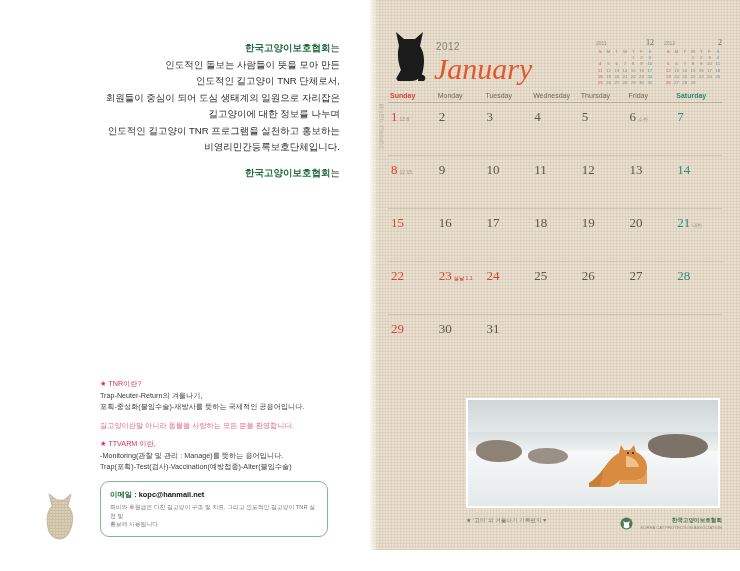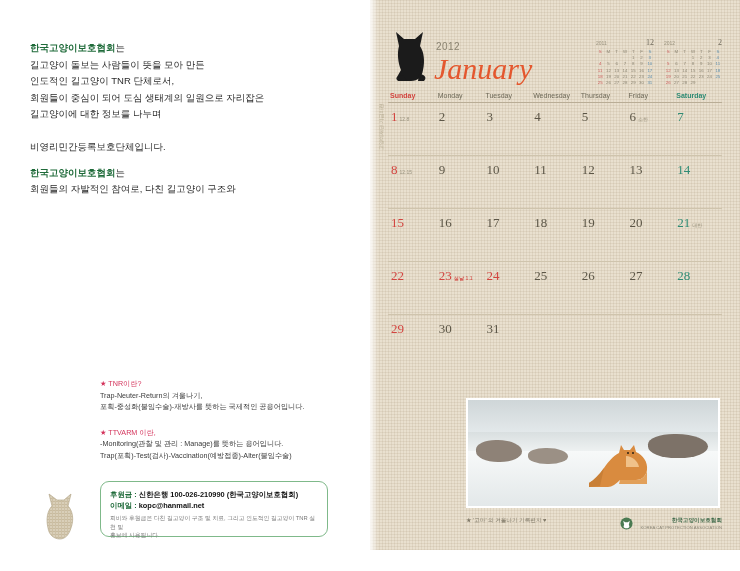--- a/index.html
+++ b/index.html
@@ -30,21 +30,21 @@
     width: 310px;
     font-size: 9.5px;
     line-height: 16.5px;
     color: #2b2b2b;
   }
   .intro-head {
     color: #1f6b3a;
     font-weight: bold;
     font-size: 9.5px;
   }
-  .intro-para { margin: 0 0 0 0; }
+  .intro-para { margin: 0 0 0 0; text-align: right; }
   .intro-gap { height: 9px; }
 
   
   .tnr-block {
     position: absolute;
     left: 100px;
     top: 378px;
     width: 250px;
     font-size: 7.2px;
     line-height: 11.5px;
@@ -279,61 +279,58 @@
   .org-logo .txt .sub { font-size: 4.2px; color: #8a8575; font-weight: normal; display:block; }
 </style>
 </head>
 <body>
 
 <div id="left-page">
 
   <div class="intro-block">
     <div class="intro-para">
       <span class="intro-head">한국고양이보호협회</span><span>는</span><br>
-      <span>길고양이 돌보는 사람들이 뜻을 모아 만든</span><br>
+      <span>인도적인 돌보는 사람들이 뜻을 모아 만든</span><br>
       <span>인도적인 길고양이 TNR 단체로서,</span><br>
       <span>회원들이 중심이 되어 도심 생태계의 일원으로 자리잡은</span><br>
       <span>길고양이에 대한 정보를 나누며</span><br>
-      <br>
+      <span>인도적인 길고양이 TNR 프로그램을 실천하고 홍보하는</span><br>
       <span>비영리민간등록보호단체입니다.</span>
     </div>
     <div class="intro-gap"></div>
     <div class="intro-para">
       <span class="intro-head">한국고양이보호협회</span><span>는</span><br>
-      <span>회원들의 자발적인 참여로, 다친 길고양이 구조와</span><br>
+      <br>
     </div>
   </div>
 
   <svg class="burlap-cat" viewBox="0 0 34 48">
     <defs>
       <pattern id="burlapPat" width="3" height="3" patternUnits="userSpaceOnUse">
         <rect width="3" height="3" fill="#d9cfb9"></rect>
         <rect width="3" height="1" fill="#c8bb9f"></rect>
         <rect width="1" height="3" fill="#cdc0a5"></rect>
       </pattern>
     </defs>
     <path d="M9 14 L6 2 L14 8 L21 8 L28 2 L25 14 C30 19 31 28 28 36 C26 43 22 47 17 47 C11 47 6 43 5 36 C3 28 4 19 9 14 Z" fill="url(#burlapPat)" stroke="#b6a98c" stroke-width="0.7"></path>
   </svg>
 
   <div class="tnr-block">
     <div class="tnr-title">★ TNR이란?</div>
     <div>Trap-Neuter-Return의 겨울나기,</div>
     <div>포획-중성화(불임수술)-재방사를 뜻하는 국제적인 공용어입니다.</div>
     <div class="tnr-sp"></div>
+    <div class="tnr-pink">길고양이란말 아니라 동물을 사랑하는 모든 분을 환영합니다.</div>
     <div class="tnr-sp"></div>
     <div class="tnr-title">★ TTVARM 이란,</div>
     <div>-Monitoring(관찰 및 관리 : Manage)를 뜻하는 용어입니다.</div>
     <div>Trap(포획)-Test(검사)-Vaccination(예방접종)-Alter(불임수술)</div>
   </div>
 
   <div class="contact-box">
-    <div class="contact-line">
-      <span class="contact-label">후원금 :</span>
-      <span class="contact-val">신한은행 100-026-210990 (한국고양이보호협회)</span>
-    </div>
     <div class="contact-line">
       <span class="contact-label">이메일 :</span>
       <span class="contact-val">kopc@hanmail.net</span>
     </div>
     <div class="contact-note">
       <div>회비와 후원금은 다친 길고양이 구조 및 치료, 그리고 인도적인 길고양이 TNR 실천 및</div>
       <div>홍보에 사용됩니다.</div>
     </div>
   </div>
 </div>

